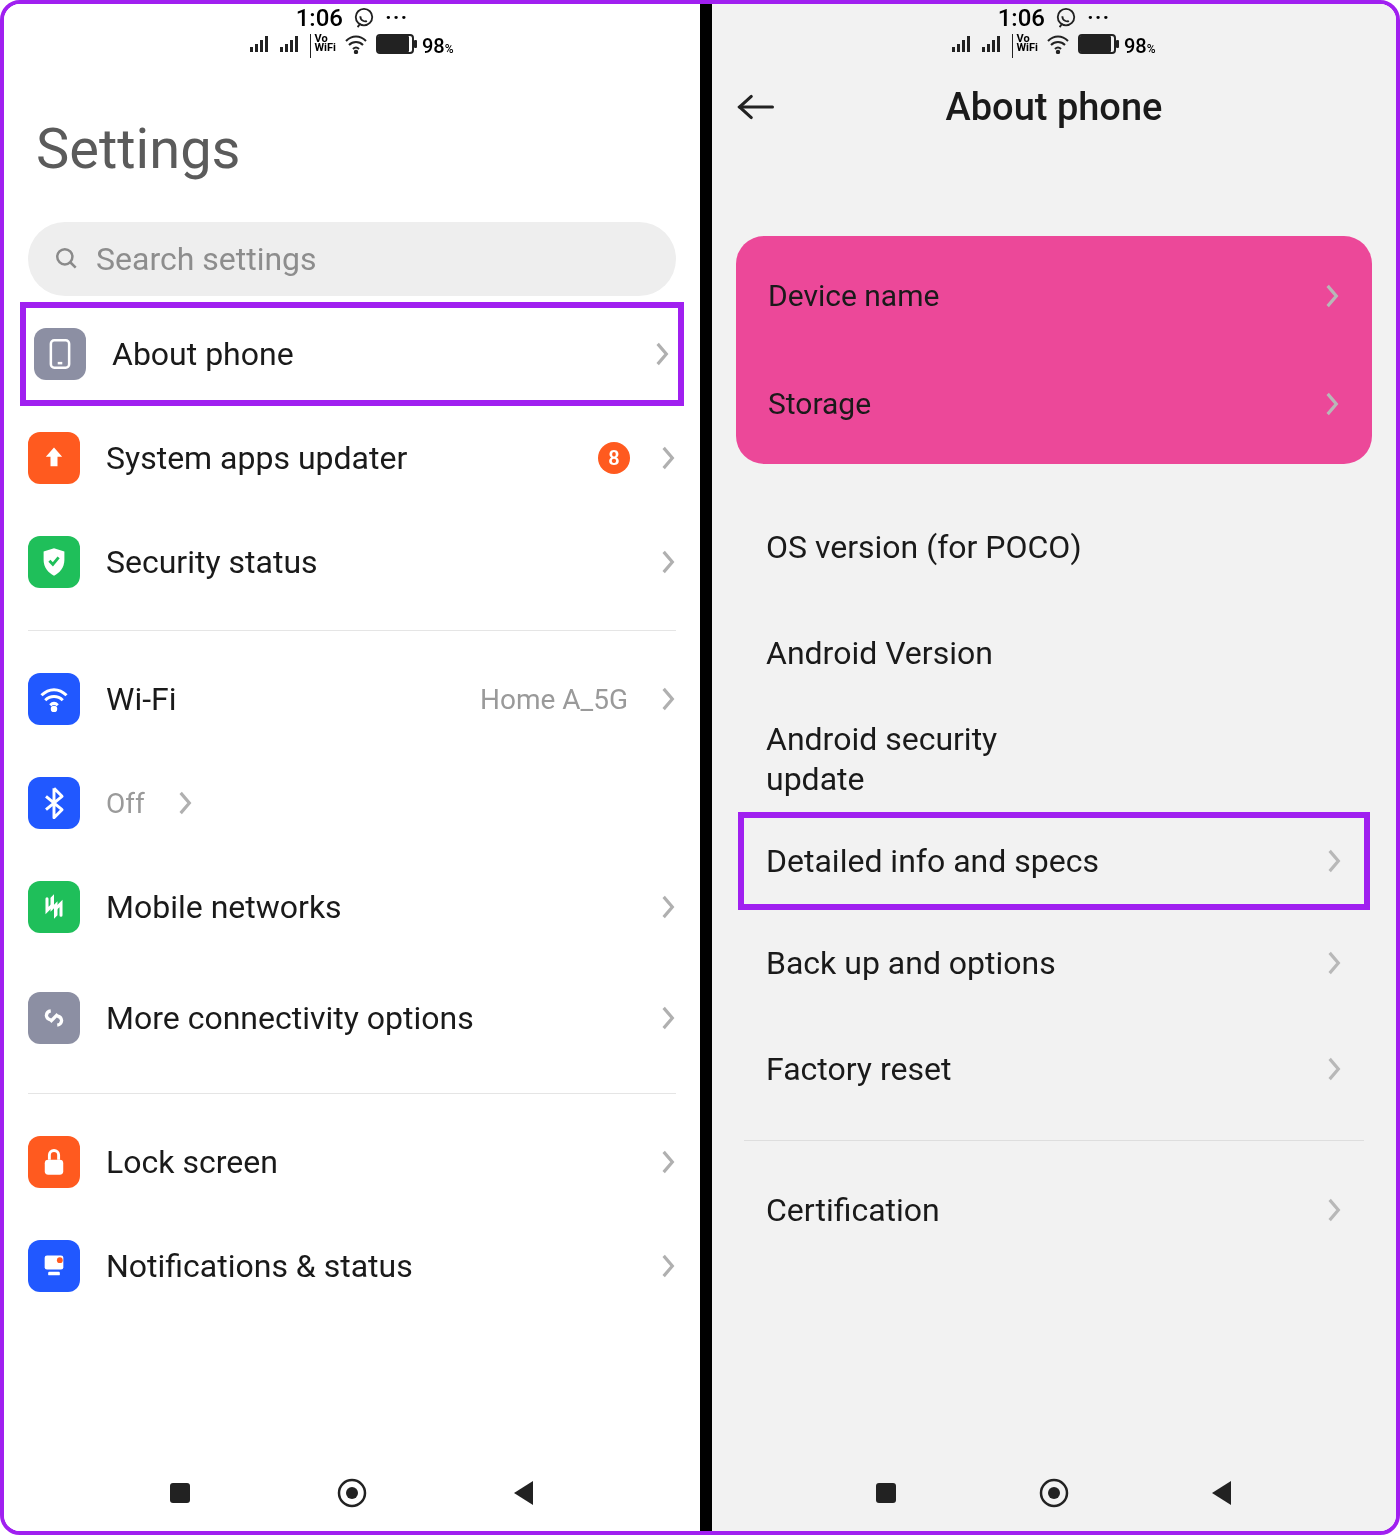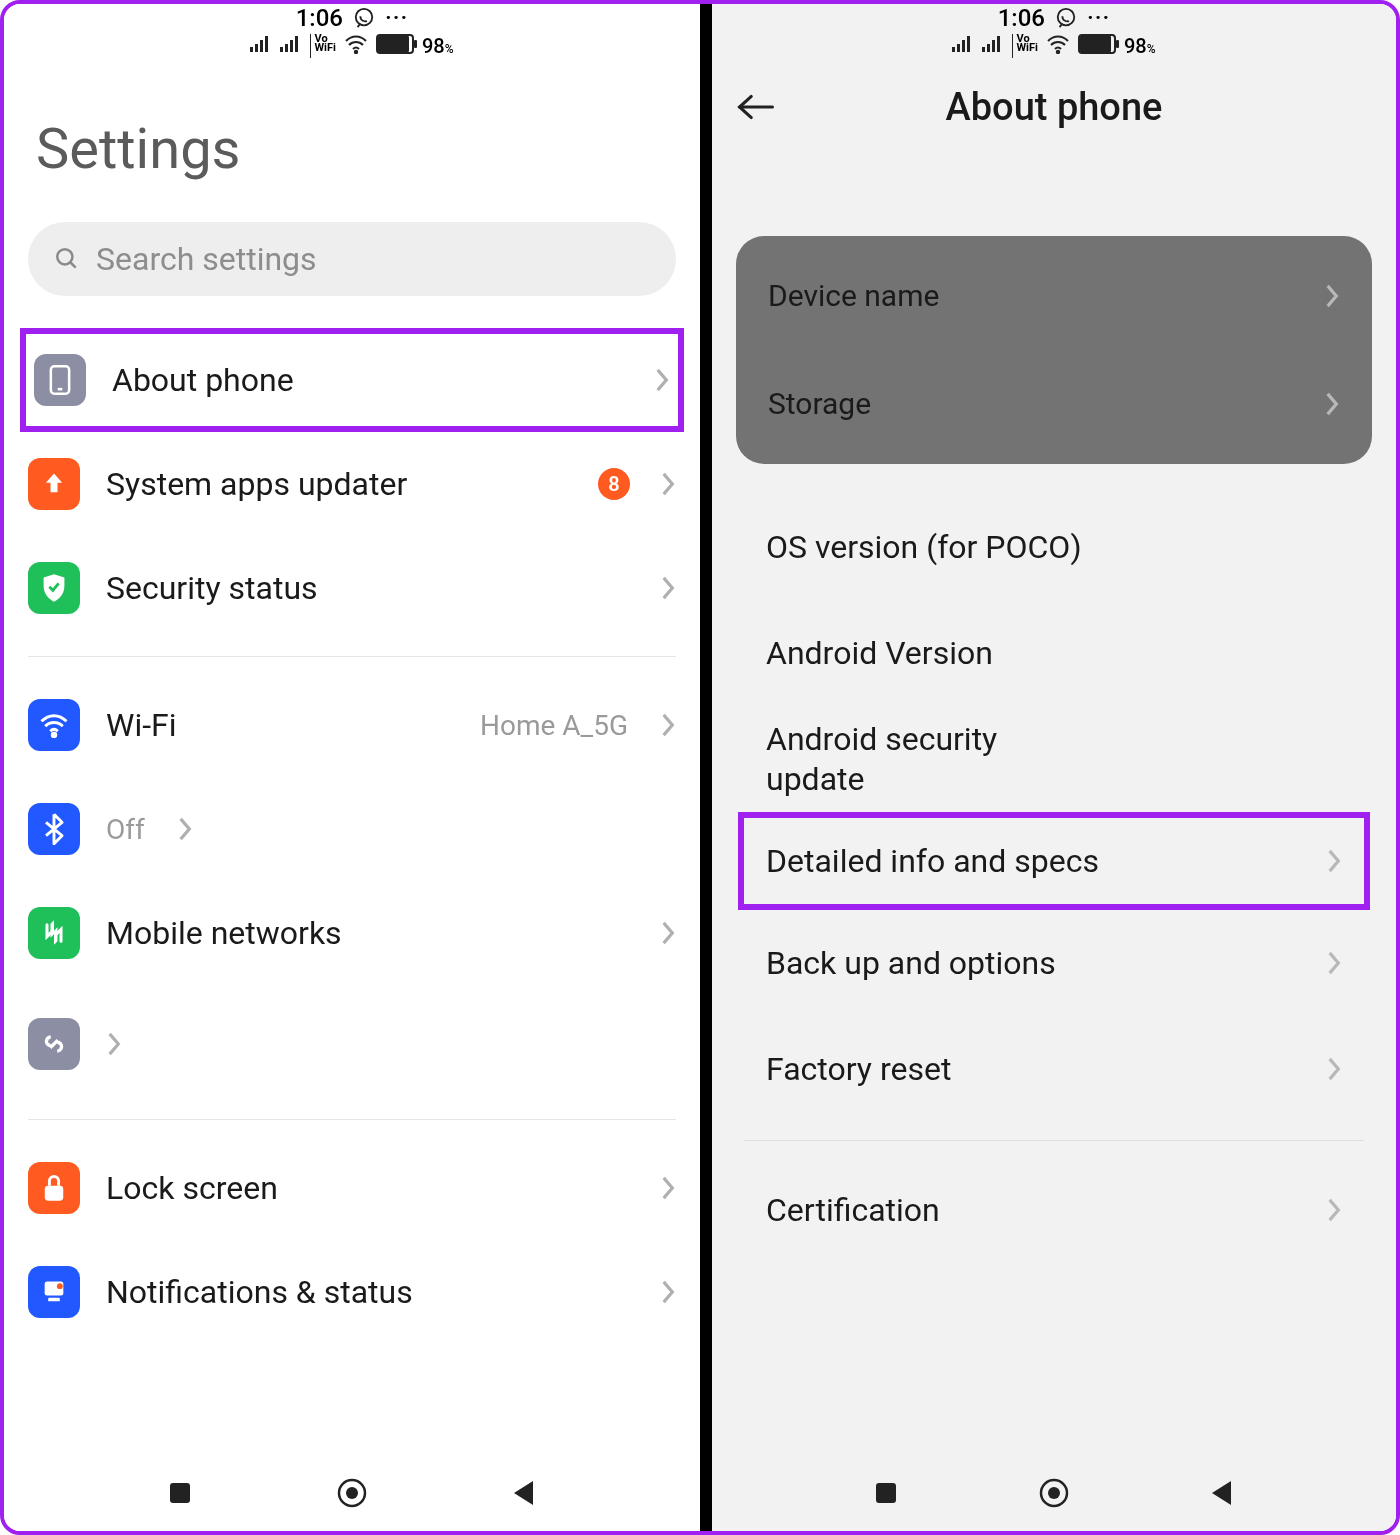--- a/index.html
+++ b/index.html
@@ -15,38 +15,38 @@
   .dots { font-size:24px; letter-spacing:1px; }
   .vowifi { font-size:11px; font-weight:700; line-height:9px; border-left:1.5px solid #222; padding-left:3px; }
   .batt { display:inline-block; width:38px; height:20px; border:2px solid #222; border-radius:4px; position:relative; }
   .batt:after { content:""; position:absolute; right:-5px; top:4px; width:3px; height:8px; background:#222; border-radius:1px; }
   .batt i { display:block; width:90%; height:100%; background:#222; border-radius:1px; }
   .pct { font-size:20px; }
   .pct sub { font-size:12px; vertical-align:baseline; }
   
   .content { flex:1; overflow:hidden; padding:0 24px; }
   .title { font-size:56px; color:#5b5b5b; font-weight:400; padding:58px 8px 40px; }
-  .searchbar { height:74px; background:#eeeeee; border-radius:40px; display:flex; align-items:center; padding:0 26px; gap:16px; margin-bottom:32px;}
+  .searchbar { height:74px; background:#eeeeee; border-radius:40px; display:flex; align-items:center; padding:0 26px; gap:16px; margin-bottom:6px;}
   .searchbar .mag { color:#8a8a8a; }
   .searchph { font-size:32px; color:#8d8d8d; }
   .item { display:flex; align-items:center; height:104px; gap:26px; }
   .item .icon { width:52px; height:52px; border-radius:12px; display:flex; align-items:center; justify-content:center; flex-shrink:0; }
   .item .label { font-size:32px; color:#1a1a1a; flex:1; line-height:1.15;}
   .item .value { font-size:28px; color:#9a9a9a; margin-right:6px; }
   .item .chev { color:#b0b0b0; }
   .badge { width:32px; height:32px; border-radius:16px; background:#ff5a1f; color:#fff; font-size:20px; display:flex; align-items:center; justify-content:center; margin-right:4px; font-weight:600;}
   .divider { height:1px; background:#e5e5e5; margin:16px 0 16px 0; }
   .hl { border:6px solid #a020f0; margin:0 -8px; padding:0 8px; }
   .hl .item { height:92px; }
   
   .topbar { height:86px; display:flex; align-items:center; padding:0 14px; margin-top:6px;}
   .back { width:60px; height:60px; display:flex; align-items:center; justify-content:center; }
   .tb-title { flex:1; text-align:center; font-size:38px; color:#1a1a1a; font-weight:500; padding-right:60px;}
   .contentR { flex:1; padding:0 24px; }
-  .card { background:#737373; border-radius:28px; margin-top:86px; padding:6px 4px;}
+  .card { background:#ec4899; border-radius:28px; margin-top:86px; padding:6px 4px;}
   .row { display:flex; align-items:center; height:108px; padding:0 28px;}
   .row .rlabel { font-size:30px; color:#1a1a1a; flex:1; line-height:1.2;}
   .row .chev { color:#b8b8b8; }
   .sectR { margin-top:30px; padding:0 8px;}
   .rowR { display:flex; align-items:center; min-height:106px; padding:10px 22px;}
   .rowR .rlabel { font-size:32px; color:#1a1a1a; flex:1; line-height:1.25; max-width:330px;}
   .rowR .chev { color:#b8b8b8; }
   .rowR.wchev .rlabel{ max-width:none;}
   .hlR { border:6px solid #a020f0; margin:0 -6px;}
   .divR { height:1px; background:#dedede; margin:18px 0 0 0;}
@@ -221,20 +221,21 @@
       </div>
 
       <div class="item" style="height:118px;">
         <div class="icon ic-more">
           <svg width="30" height="30" viewBox="0 0 24 24" fill="none" stroke="#fff" stroke-width="2.6">
               <path d="M9 15l6-6"></path>
               <path d="M9 8a4 4 0 010-5 4 4 0 015 0" transform="translate(-1,6) rotate(-45 9 6)"></path>
               <path d="M15 16a4 4 0 010 5 4 4 0 01-5 0" transform="translate(1,-6) rotate(-45 15 18)"></path>
             </svg>
         </div>
+        <span class="label">More connectivity options</span>
         <span class="chev">
             <svg width="16" height="26" viewBox="0 0 10 18" fill="none" stroke="#b0b0b0" stroke-width="2.2">
               <path d="M2 2l6 7-6 7"></path>
             </svg>
           </span>
       </div>
 
       <div class="divider"></div>
 
       <div class="item">

